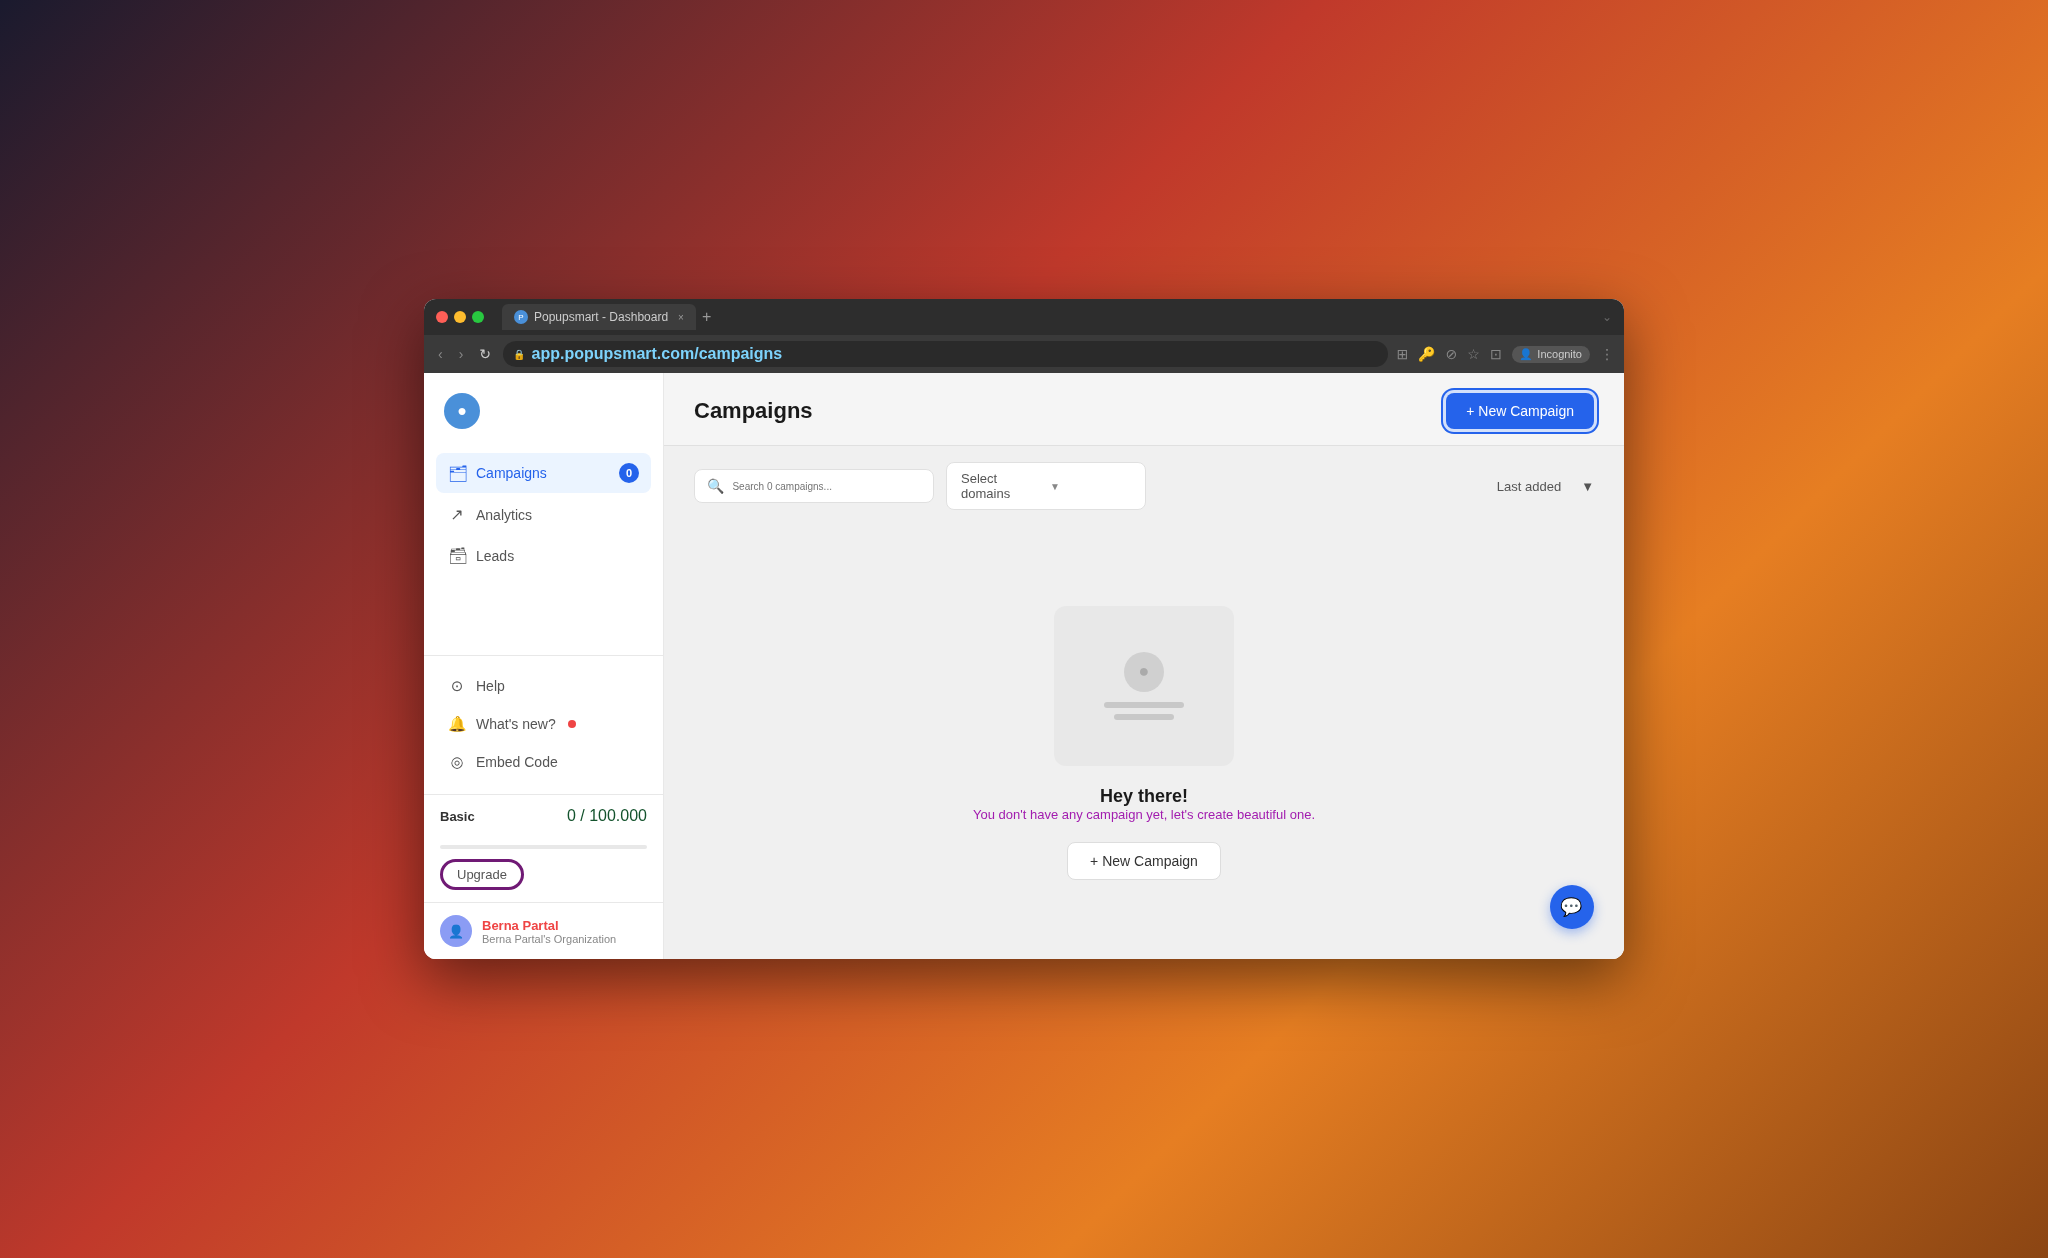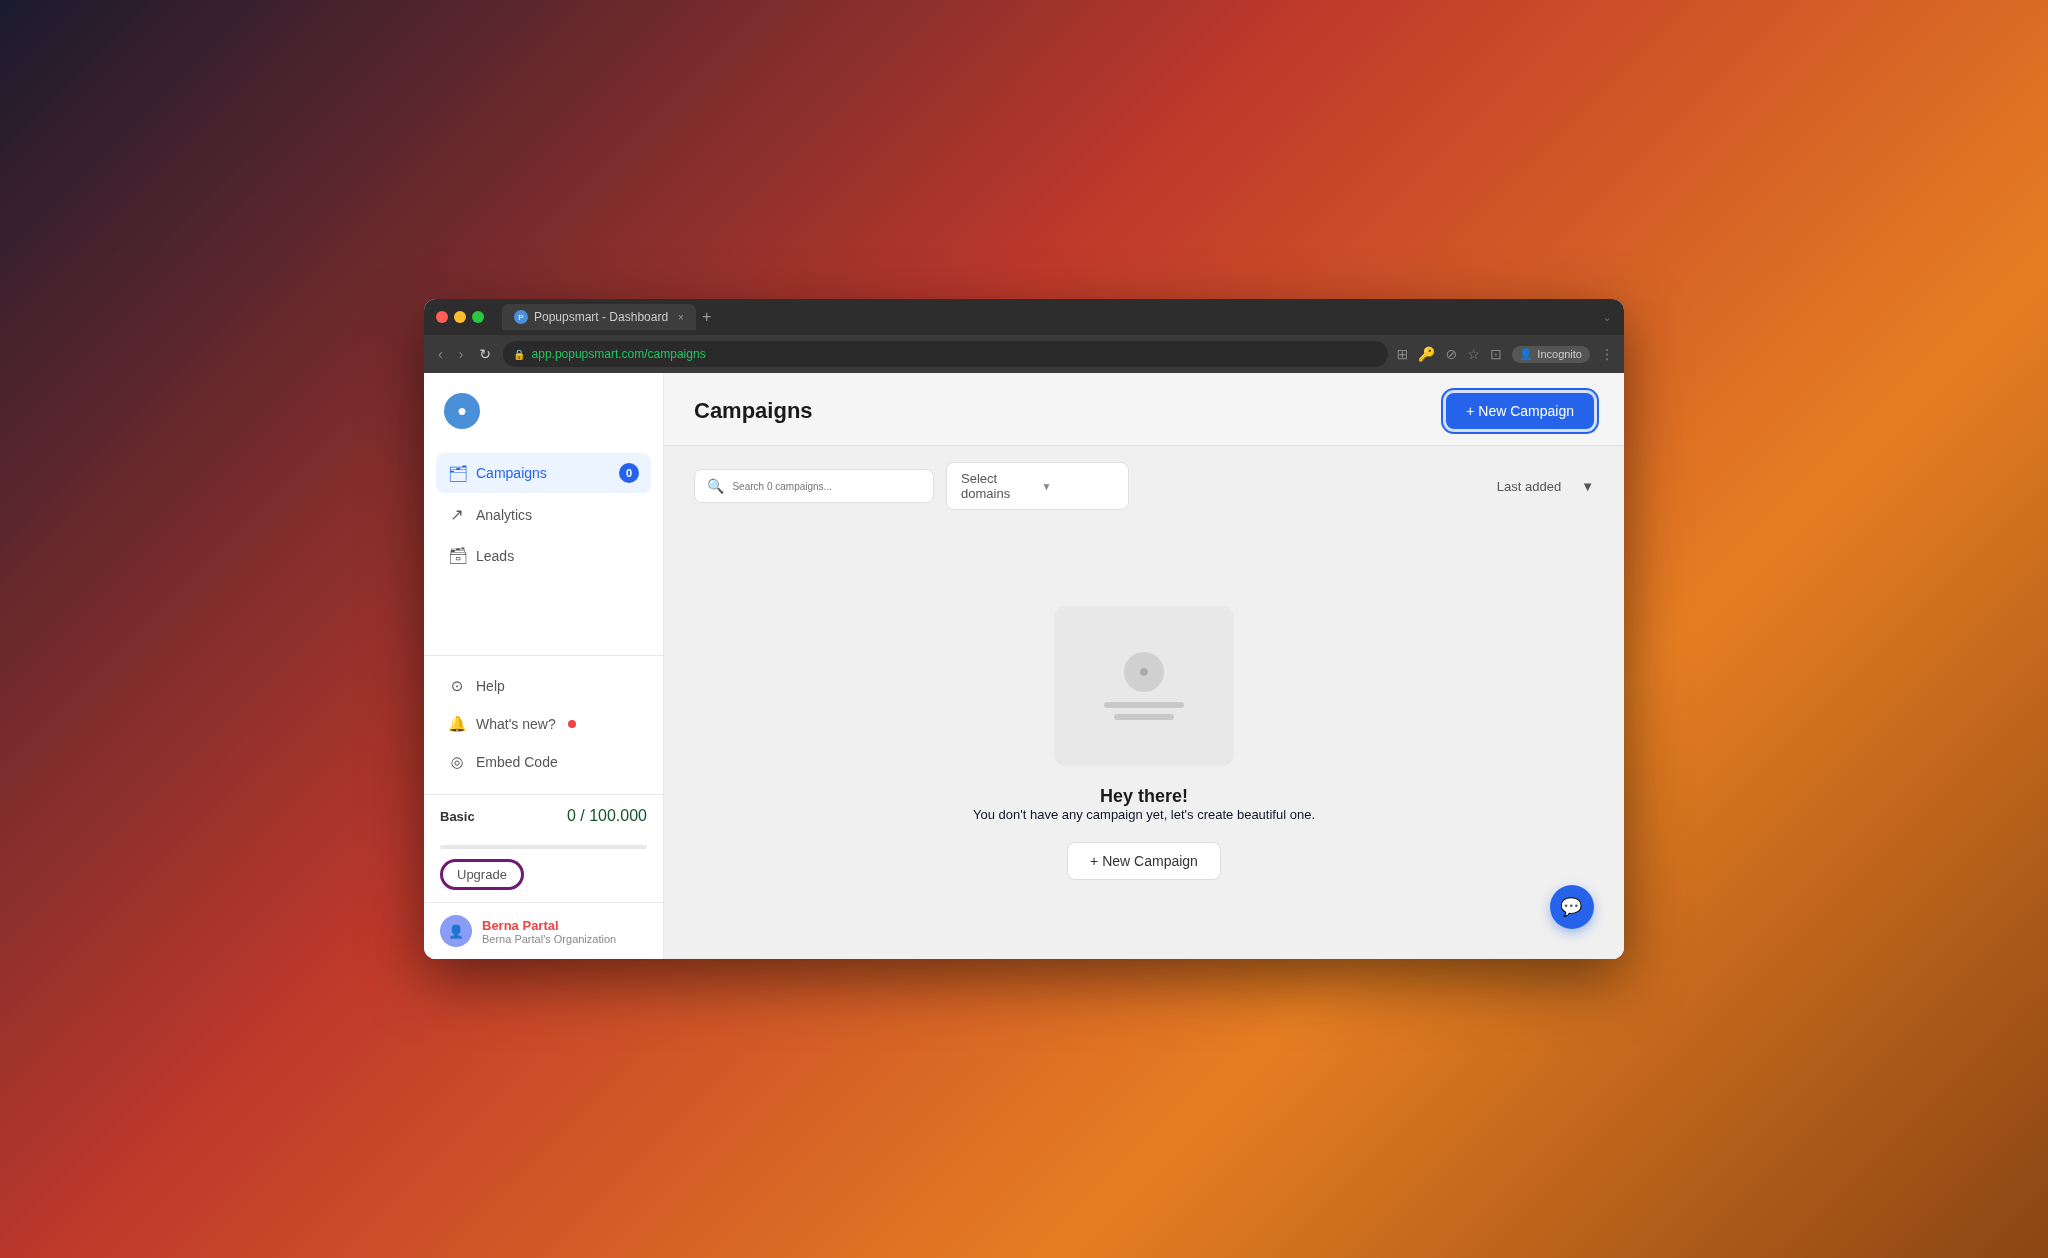--- a/index.html
+++ b/index.html
@@ -125,22 +125,23 @@
       padding: 0 10px;
       gap: 6px;
     }
 
     .address-bar-lock {
       color: #888;
       font-size: 10px;
     }
 
     .address-bar-url {
-      color: #22c55e;
-      font-size: 12px;
+      color: #7dd3fc;
+      font-size: 16px;
+      font-weight: bold;
     }
 
     .toolbar-actions {
       display: flex;
       align-items: center;
       gap: 10px;
     }
 
     .toolbar-icon {
       color: #888;
@@ -415,21 +416,21 @@
     .search-icon { color: #aaa; font-size: 14px; }
 
     .domain-select {
       background: white;
       border: 1px solid #e0e0e0;
       border-radius: 8px;
       padding: 8px 14px;
       display: flex;
       align-items: center;
       gap: 8px;
-      width: 183px;
+      width: 200px;
       cursor: pointer;
     }
 
     .domain-select span {
       font-size: 13px;
       color: #555;
       flex: 1;
     }
 
     .domain-select .chevron { color: #888; font-size: 10px; }
@@ -497,21 +498,21 @@
     }
 
     .empty-title {
       font-size: 18px;
       font-weight: 700;
       color: #1a1a1a;
     }
 
     .empty-subtitle {
       font-size: 13px;
-      color: #0f172a;
+      color: #a21caf;
       margin-bottom: 20px;
       text-align: center;
     }
 
     .empty-new-campaign-btn {
       background: white;
       border: 1px solid #ddd;
       color: #333;
       font-size: 14px;
       padding: 10px 22px;

